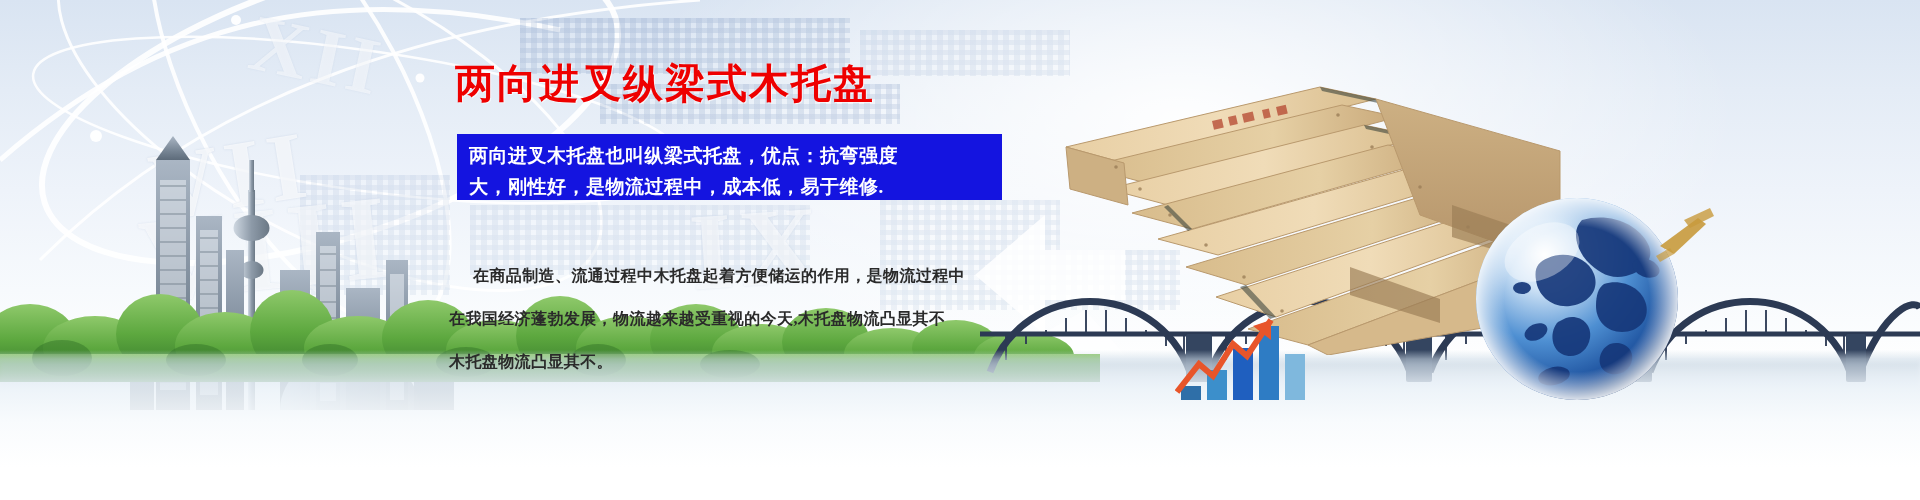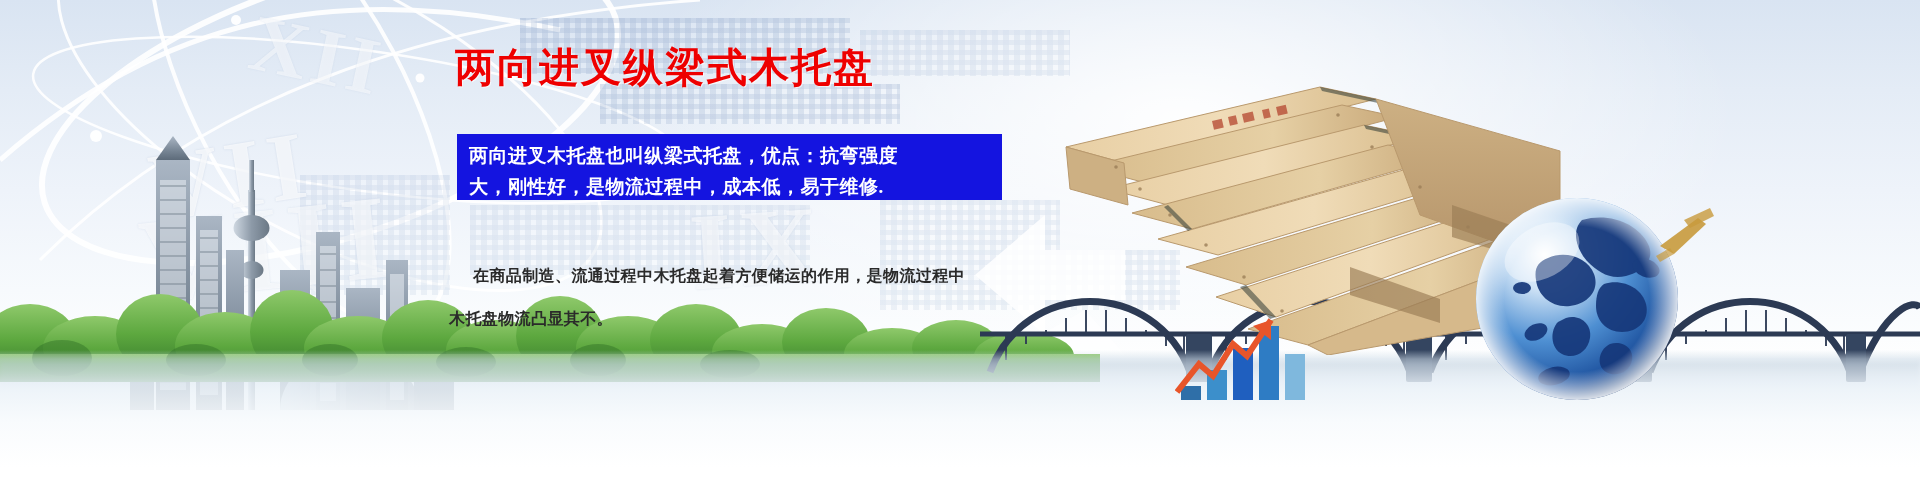--- a/index.html
+++ b/index.html
@@ -62,21 +62,21 @@
       #ffffff 78%);
   }
   .water-streak{
     position:absolute;left:0;right:0;bottom:112px;height:26px;
     background:linear-gradient(to bottom,rgba(140,160,180,.30),rgba(200,215,230,.06));
     filter:blur(2px);
   }
 
   
   .headline{
-    position:absolute;left:455px;top:44px;
+    position:absolute;left:455px;top:60px;
     font-family:"Liberation Serif","DejaVu Serif",serif;
     font-size:40px;line-height:48px;font-weight:700;
     color:#ee0000;letter-spacing:2px;white-space:nowrap;
     text-shadow:1px 1px 0 rgba(255,255,255,.65);
   }
 
   
   .bluebox{
     position:absolute;left:457px;top:134px;width:545px;height:66px;
     background:#1414e0;
@@ -397,16 +397,17 @@
 
   <div class="headline">两向进叉纵梁式木托盘</div>
 
   <div class="bluebox">
     <div class="bline">两向进叉木托盘也叫纵梁式托盘，优点：抗弯强度</div>
     <div class="bline">大，刚性好，是物流过程中，成本低，易于维修.</div>
   </div>
 
   <div class="bodytext">
     <p class="indent">在商品制造、流通过程中木托盘起着方便储运的作用，是物流过程中</p>
+    <p>在我国经济蓬勃发展，物流越来越受重视的今天,木托盘物流凸显其不</p>
     <p>木托盘物流凸显其不。</p>
   </div>
 
 </div>
 
 </body></html>

